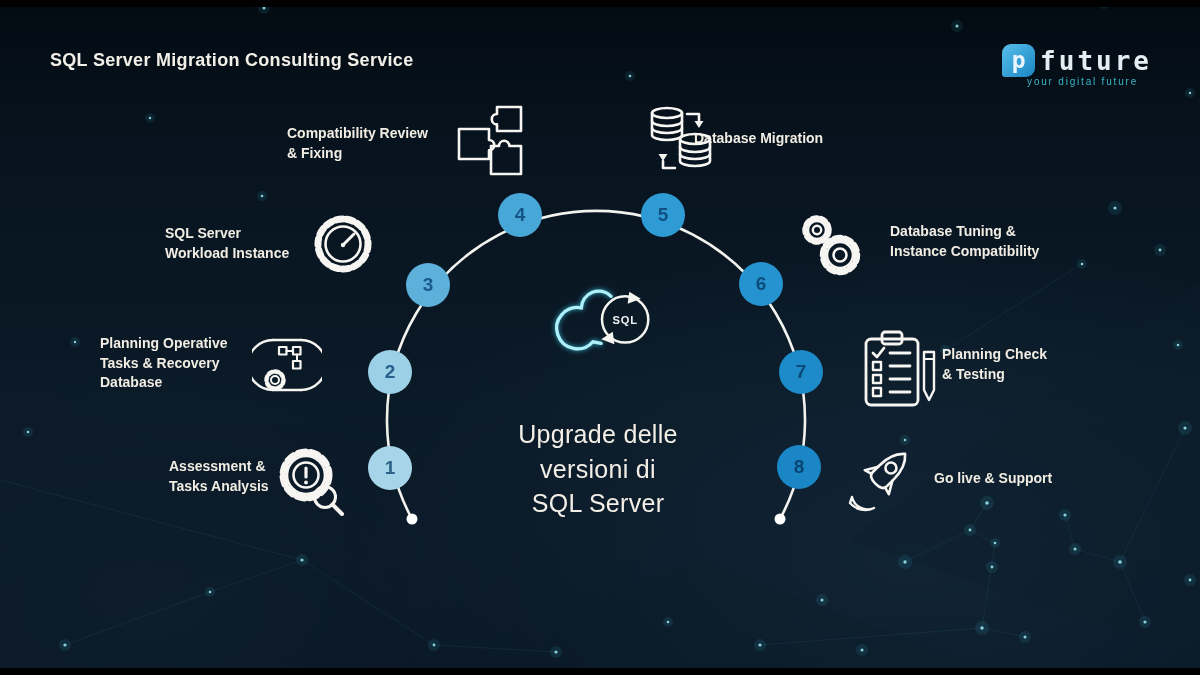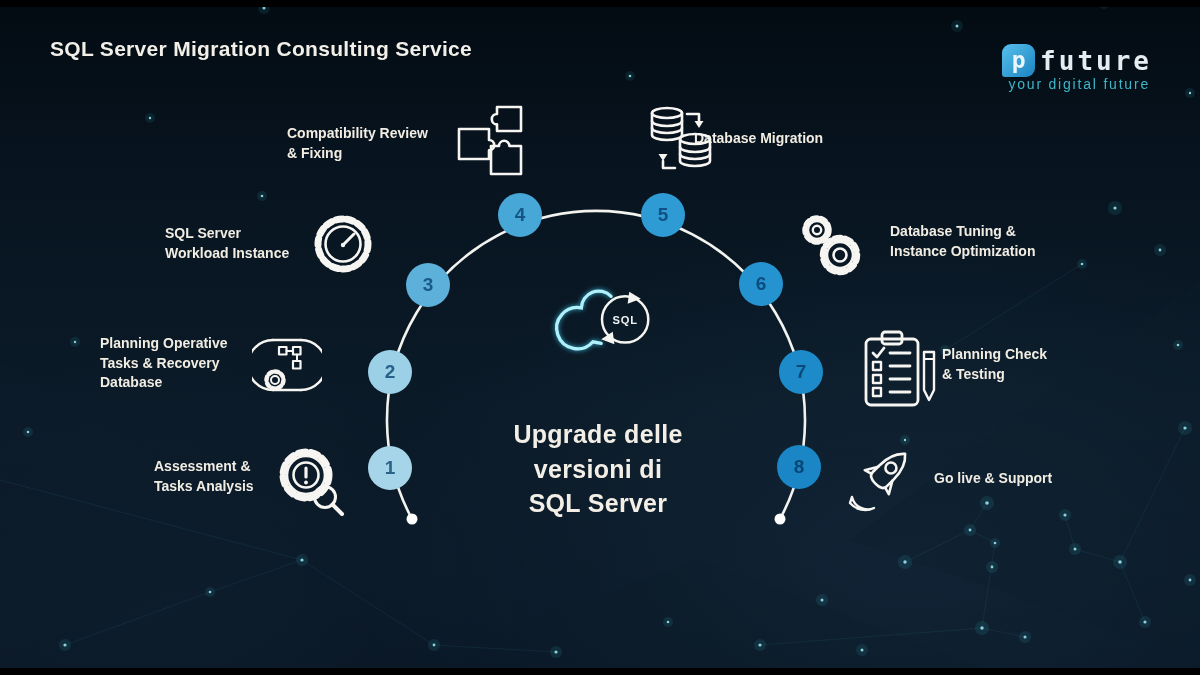--- a/index.html
+++ b/index.html
@@ -10,56 +10,56 @@
       radial-gradient(900px 520px at 76% 82%, rgba(18,38,56,.85) 0%, rgba(18,38,56,0) 62%),
       radial-gradient(700px 420px at 12% 88%, rgba(14,30,45,.9) 0%, rgba(14,30,45,0) 60%),
       linear-gradient(180deg,#030b12 0%,#081521 28%,#0b1a27 60%,#091624 100%);
   }
   .letterbox{position:absolute;left:0;width:1200px;height:7px;background:#000;z-index:9;}
   .letterbox.top{top:0}.letterbox.bottom{bottom:0}
 
   .bg-svg{position:absolute;left:0;top:0;z-index:0;}
   .arc-svg{position:absolute;left:0;top:0;z-index:1;}
 
-  .hdr-title{position:absolute;left:50px;top:37px;color:#f2efe8;font-size:21px;
+  .hdr-title{position:absolute;left:50px;top:50px;color:#f2efe8;font-size:18px;
     font-weight:bold;letter-spacing:.3px;z-index:3;}
 
   .logo{position:absolute;top:44px;right:48px;display:flex;flex-direction:column;
     align-items:flex-end;z-index:3;}
   .logo-row{display:flex;align-items:center;gap:5px;}
   .logo-mark{width:33px;height:33px;border-radius:9px 9px 9px 3px;
     background:linear-gradient(135deg,#58c0ec,#1b84c2);
     display:flex;align-items:center;justify-content:center;color:#eaf6fb;
     font-size:23px;font-weight:bold;font-family:"DejaVu Sans Mono",monospace;line-height:1;}
   .logo-word{color:#e6edf2;font-size:26px;font-weight:bold;
     font-family:"DejaVu Sans Mono",monospace;letter-spacing:3px;}
-  .logo-tag{color:#3db6c9;font-size:14px;letter-spacing:1.8px;margin-top:-1px;margin-right:2px;}
+  .logo-tag{color:#3db6c9;font-size:10px;letter-spacing:1.8px;margin-top:-1px;margin-right:14px;}
 
   .step-circle{position:absolute;width:44px;height:44px;border-radius:50%;
     display:flex;align-items:center;justify-content:center;
     font-weight:bold;font-size:19px;z-index:2;}
   .c1{left:368px;top:446px}.c2{left:368px;top:350px}.c3{left:406px;top:263px}
   .c4{left:498px;top:193px}.c5{left:641px;top:193px}.c6{left:739px;top:262px}
   .c7{left:779px;top:350px}.c8{left:777px;top:445px}
 
   .step-label{position:absolute;color:#f1ede3;font-size:14px;font-weight:bold;
     line-height:19.5px;z-index:2;white-space:nowrap;}
-  .l1{left:154px;top:457px}.l2{left:100px;top:334px}.l3{left:165px;top:224px}
+  .l1{left:169px;top:457px}.l2{left:100px;top:334px}.l3{left:165px;top:224px}
   .l4{left:287px;top:124px}.l5{left:694px;top:129px}.l6{left:890px;top:222px}
   .l7{left:942px;top:345px}.l8{left:934px;top:469px}
 
   .icon{position:absolute;z-index:2;}
   .i1{left:276px;top:442px}.i2{left:252px;top:332px}.i3{left:311px;top:211px}
   .i4{left:452px;top:102px}.i5{left:644px;top:102px}.i6{left:800px;top:211px}
   .i7{left:861px;top:330px}.i8{left:848px;top:443px}
   .icon svg{stroke:#f6f5f1;fill:none;stroke-linecap:round;stroke-linejoin:round;}
 
   .cloud-wrap{position:absolute;left:540px;top:268px;z-index:2;}
   .center-title{position:absolute;left:448px;top:417px;width:300px;text-align:center;
-    color:#f3efe6;font-size:25px;font-weight:bold;line-height:34.5px;letter-spacing:.3px;z-index:2;}
+    color:#f3efe6;font-size:25px;font-weight:normal;line-height:34.5px;letter-spacing:.3px;z-index:2;}
 </style>
 </head>
 <body>
 
 <div class="stage">
 
   <svg class="bg-svg" width="1200" height="675">
     <g>
       <path d="M 0,360 L 300,540 L 0,660 Z" fill="#0e1e2a" opacity="0.35"></path>
       <path d="M 1200,280 L 850,540 L 1200,660 Z" fill="#0e1e2a" opacity="0.3"></path>
@@ -202,21 +202,21 @@
   </div>
   <div class="step-label l4">
     <div>Compatibility Review</div>
     <div>&amp; Fixing</div>
   </div>
   <div class="step-label l5">
     <div>Database Migration</div>
   </div>
   <div class="step-label l6">
     <div>Database Tuning &amp;</div>
-    <div>Instance Optimization</div>
+    <div>Instance Compatibility</div>
   </div>
   <div class="step-label l7">
     <div>Planning Check</div>
     <div>&amp; Testing</div>
   </div>
   <div class="step-label l8">
     <div>Go live &amp; Support</div>
   </div>
 
   <div class="icon i1">

